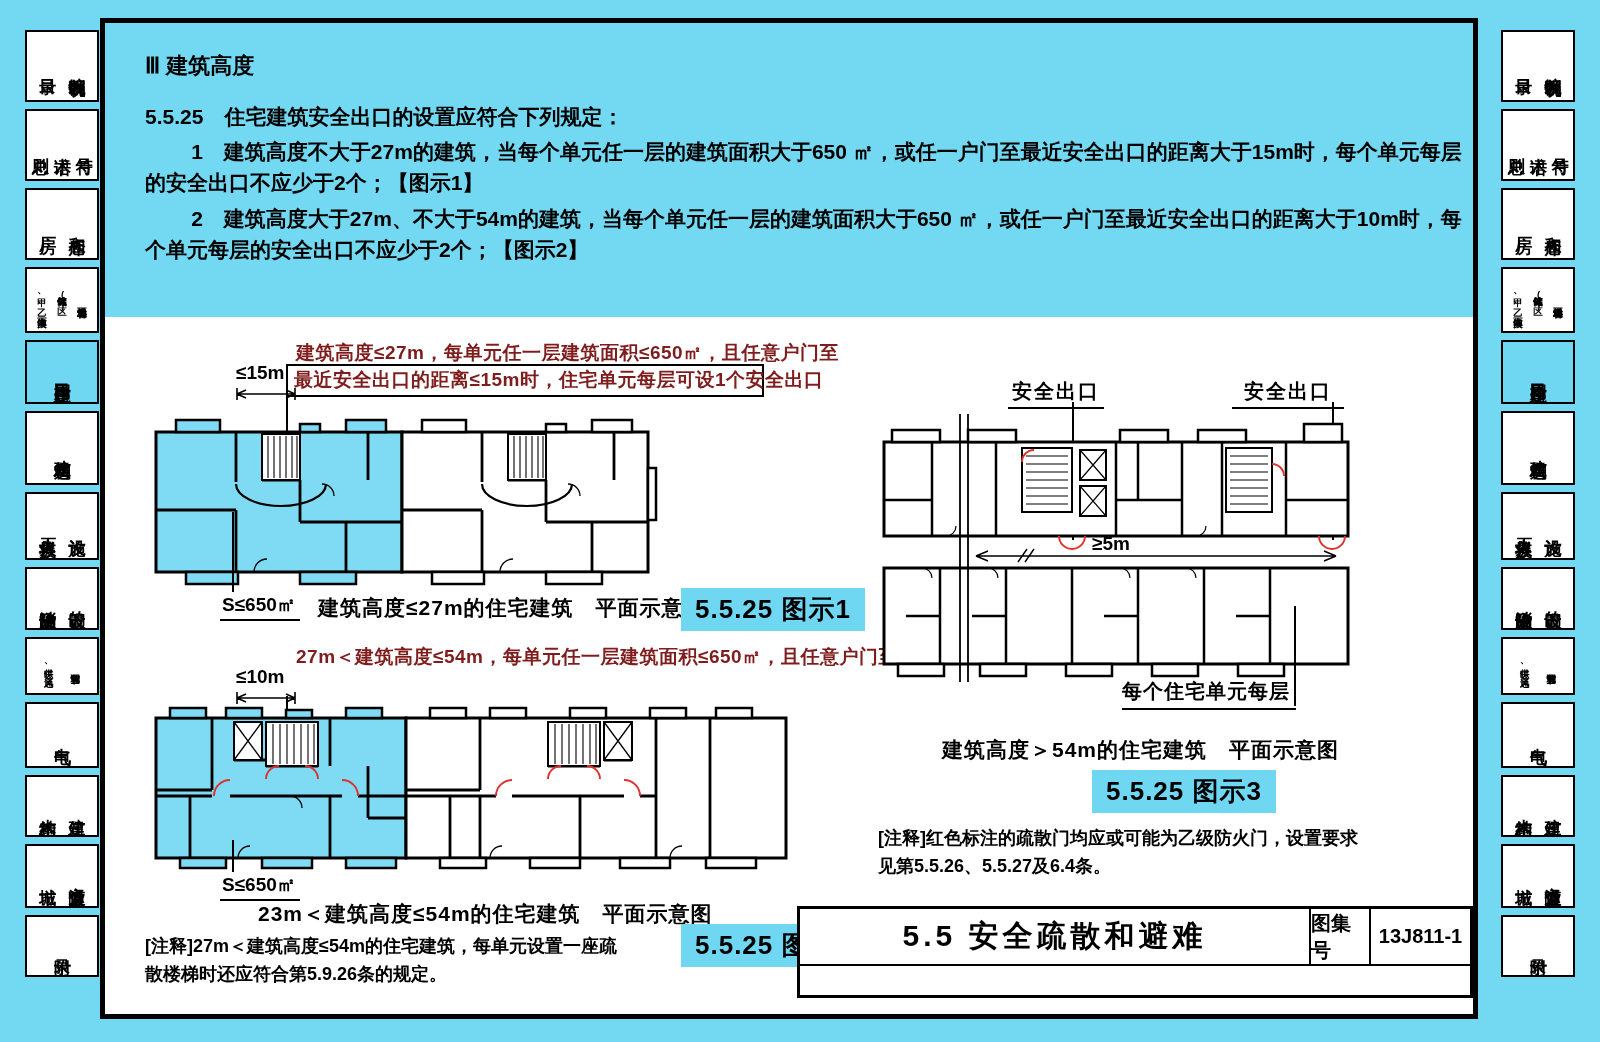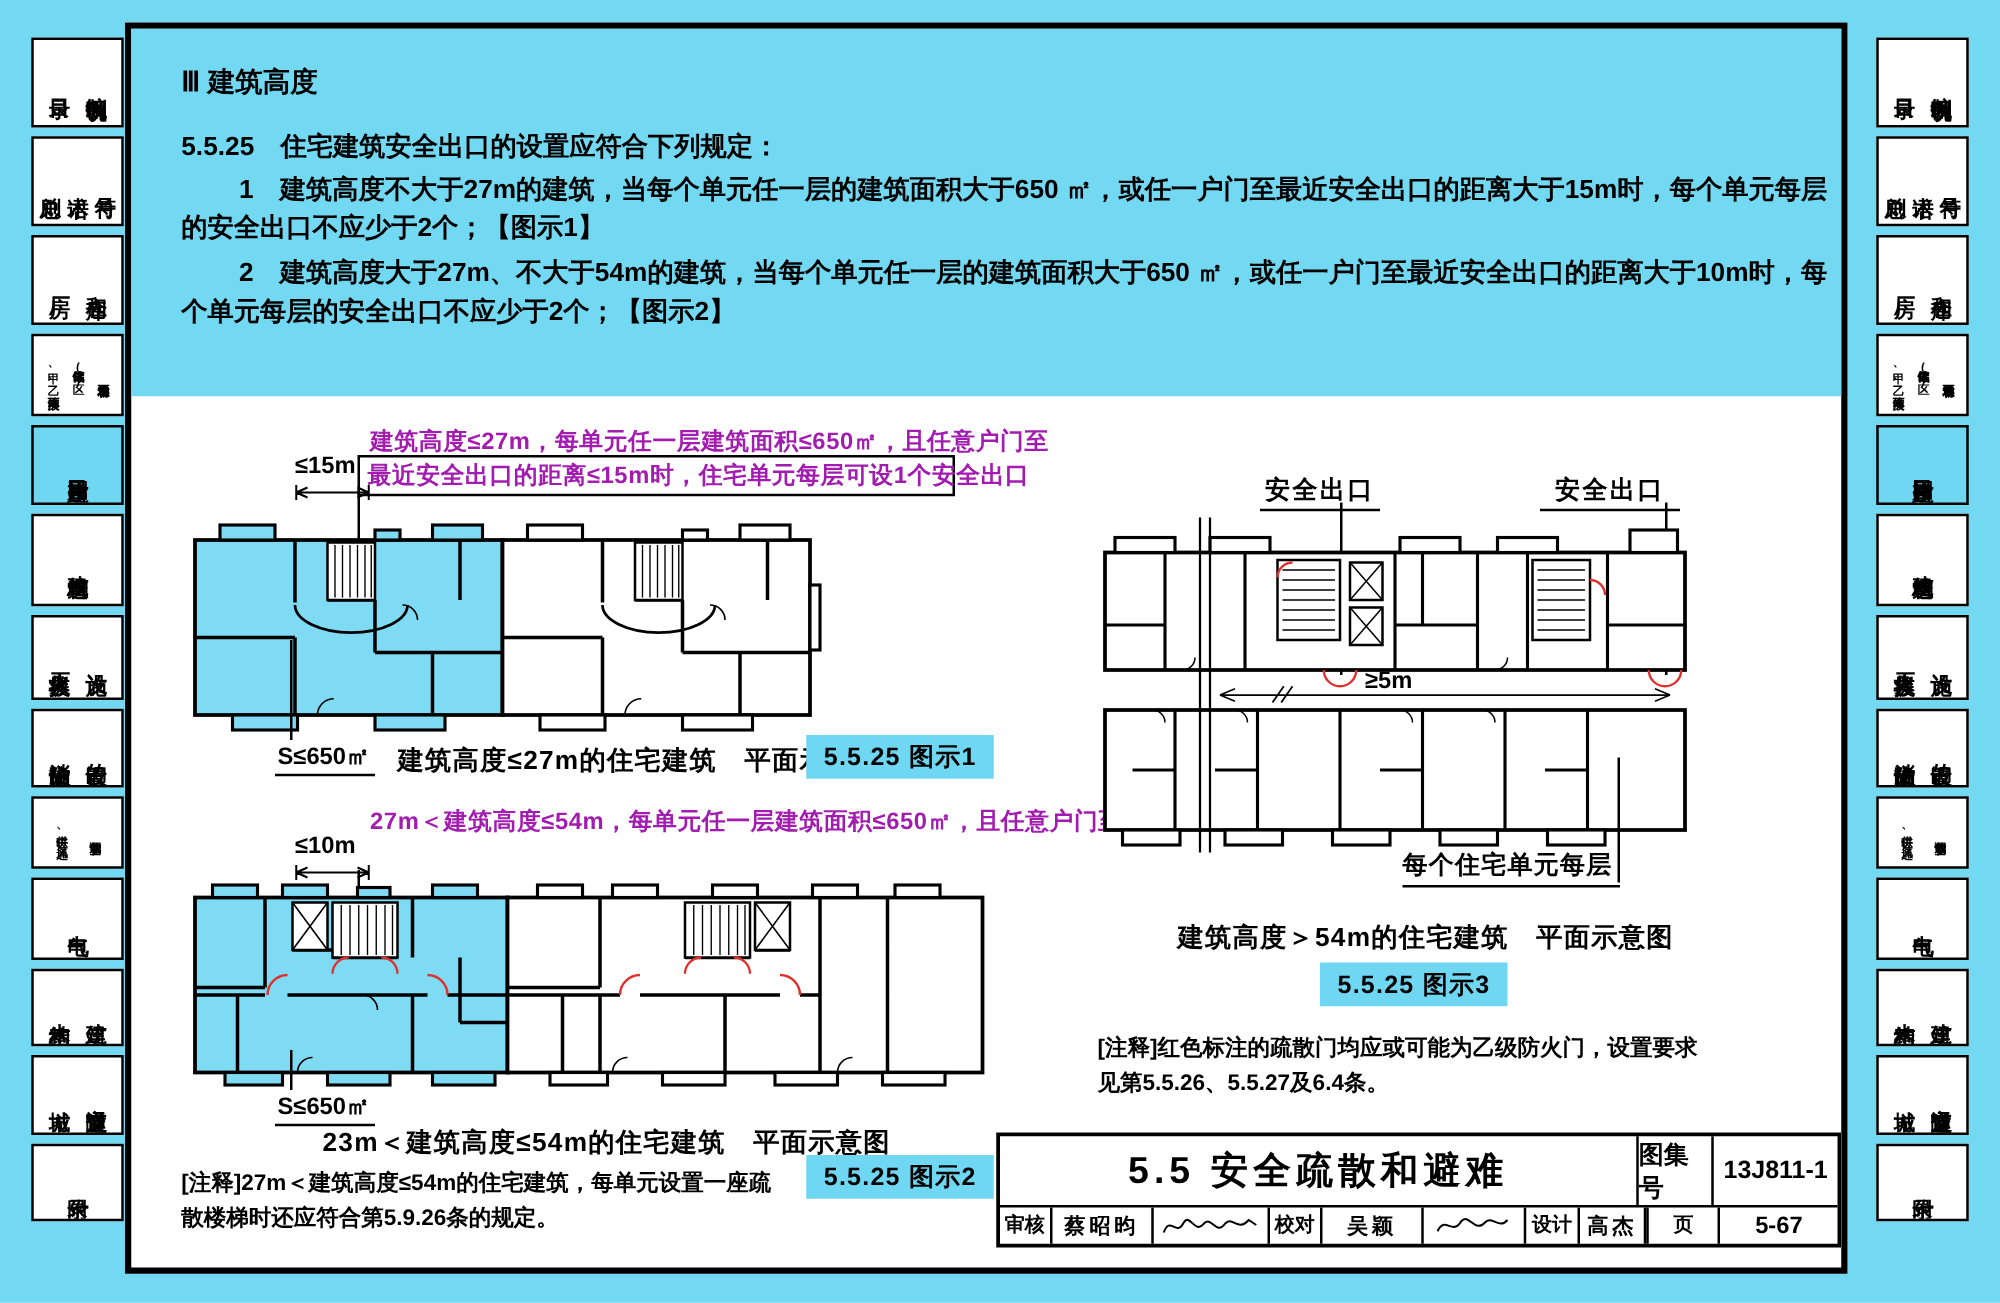--- a/index.html
+++ b/index.html
@@ -15,29 +15,29 @@
     font-size:17px;letter-spacing:1px;line-height:1.05;color:#000;}
   .sidebar .tab.small .vcol{font-size:9.5px;letter-spacing:0;}
   
   #content{position:absolute;left:100px;top:18px;width:1378px;height:1001px;
     box-sizing:border-box;border:5px solid #000;background:#fff;}
   #cyanband{position:absolute;left:0;top:0;width:100%;height:294px;background:#73d8f1;}
   .sect-title{font-size:22px;font-weight:700;color:#000;}
   .clause-head{font-size:21px;font-weight:700;color:#000;}
   .clause{font-size:21px;font-weight:700;color:#000;line-height:31px;width:1320px;text-indent:2.2em;}
   
-  .ann{font-size:19px;font-weight:700;color:#a21caf;letter-spacing:.5px;white-space:nowrap;}
+  .ann{font-size:19px;font-weight:700;color:#7f1d1d;letter-spacing:.5px;white-space:nowrap;}
   .annbox{box-sizing:border-box;border:2px solid #000;padding:1px 6px 2px 6px;background:#fff;}
   .leader-v{width:2px;background:#000;}
   .dimlab{font-size:19px;font-weight:700;color:#000;white-space:nowrap;}
   .arealab{font-size:19px;font-weight:700;color:#000;border-bottom:2px solid #000;padding:0 4px 1px 2px;white-space:nowrap;}
   .exitlab{font-size:20px;font-weight:700;color:#000;border-bottom:2px solid #000;padding-bottom:2px;text-align:center;letter-spacing:2px;white-space:nowrap;}
   .unitlab{font-size:20px;font-weight:700;color:#000;border-bottom:2px solid #000;padding-bottom:3px;letter-spacing:1px;white-space:nowrap;}
   .caption{font-size:21px;font-weight:700;color:#000;letter-spacing:1px;white-space:nowrap;}
-  .badge{background:#6fd7f2;font-size:20px;font-weight:700;color:#000;padding:4px 14px;letter-spacing:1px;white-space:nowrap;}
+  .badge{background:#6fd7f2;font-size:26px;font-weight:700;color:#000;padding:4px 14px;letter-spacing:1px;white-space:nowrap;margin-left:36px;}
   .note{font-size:18px;font-weight:600;color:#000;line-height:28px;}
   .plan{position:absolute;}
   
   #tblock{position:absolute;left:797px;top:906px;width:676px;height:92px;box-sizing:border-box;
     border:3px solid #000;background:#fff;display:flex;flex-direction:column;}
   #tblock .r1{display:flex;height:55px;border-bottom:2px solid #000;}
   #tblock .r2{display:flex;flex:1;}
   #tblock .cell{box-sizing:border-box;display:flex;align-items:center;justify-content:center;
     border-left:2px solid #000;font-weight:700;color:#000;overflow:hidden;}
   #tblock .cell:first-child{border-left:none;}
@@ -315,40 +315,15 @@
   <div class="abs caption" style="left:942px;top:736px">建筑高度＞54m的住宅建筑　平面示意图</div>
   <div class="abs badge" style="left:1056px;top:770px">5.5.25 图示3</div>
   <div class="abs note" style="left:878px;top:824px;width:488px">[注释]红色标注的疏散门均应或可能为乙级防火门，设置要求见第5.5.26、5.5.27及6.4条。</div>
 
   <div id="tblock">
     <div class="r1">
       <div class="cell tb-title">5.5 安全疏散和避难</div>
       <div class="cell w-atl">图集号</div>
       <div class="cell w-num">13J811-1</div>
     </div>
-    <div class="r2">
-      <div class="cell c-lab" style="width:42px">审核</div>
-      <div class="cell c-name" style="width:86px">蔡昭昀</div>
-      <div class="cell" style="width:98px">
-        <svg width="84" height="24">
-            <path d="M4,17 C9,3 14,21 20,9 C25,1 29,19 36,10 C42,3 46,20 53,10 C59,3 63,17 72,7 L78,11" stroke="#000" stroke-width="1.6" fill="none"></path>
-          </svg>
-      </div>
-      <div class="cell c-lab" style="width:44px">校对</div>
-      <div class="cell c-name" style="width:86px">吴颖</div>
-      <div class="cell" style="width:86px">
-        <svg width="66" height="24">
-            <path d="M4,16 C10,3 16,20 23,8 C29,1 34,18 42,9 C48,3 53,15 60,7" stroke="#000" stroke-width="1.6" fill="none"></path>
-          </svg>
-      </div>
-      <div class="cell c-lab" style="width:46px">设计</div>
-      <div class="cell c-name" style="width:56px">高杰</div>
-      <div class="cell" style="flex:1">
-        <svg width="62" height="24">
-            <path d="M4,15 C11,2 17,22 26,9 C34,-1 40,20 49,9 C54,3 57,14 60,8" stroke="#000" stroke-width="1.6" fill="none"></path>
-          </svg>
-      </div>
-      <div class="cell c-lab" style="width:60px">页</div>
-      <div class="cell w-num" style="font-size:19px">5-67</div>
-    </div>
   </div>
 
 </div>
 
 </body></html>

